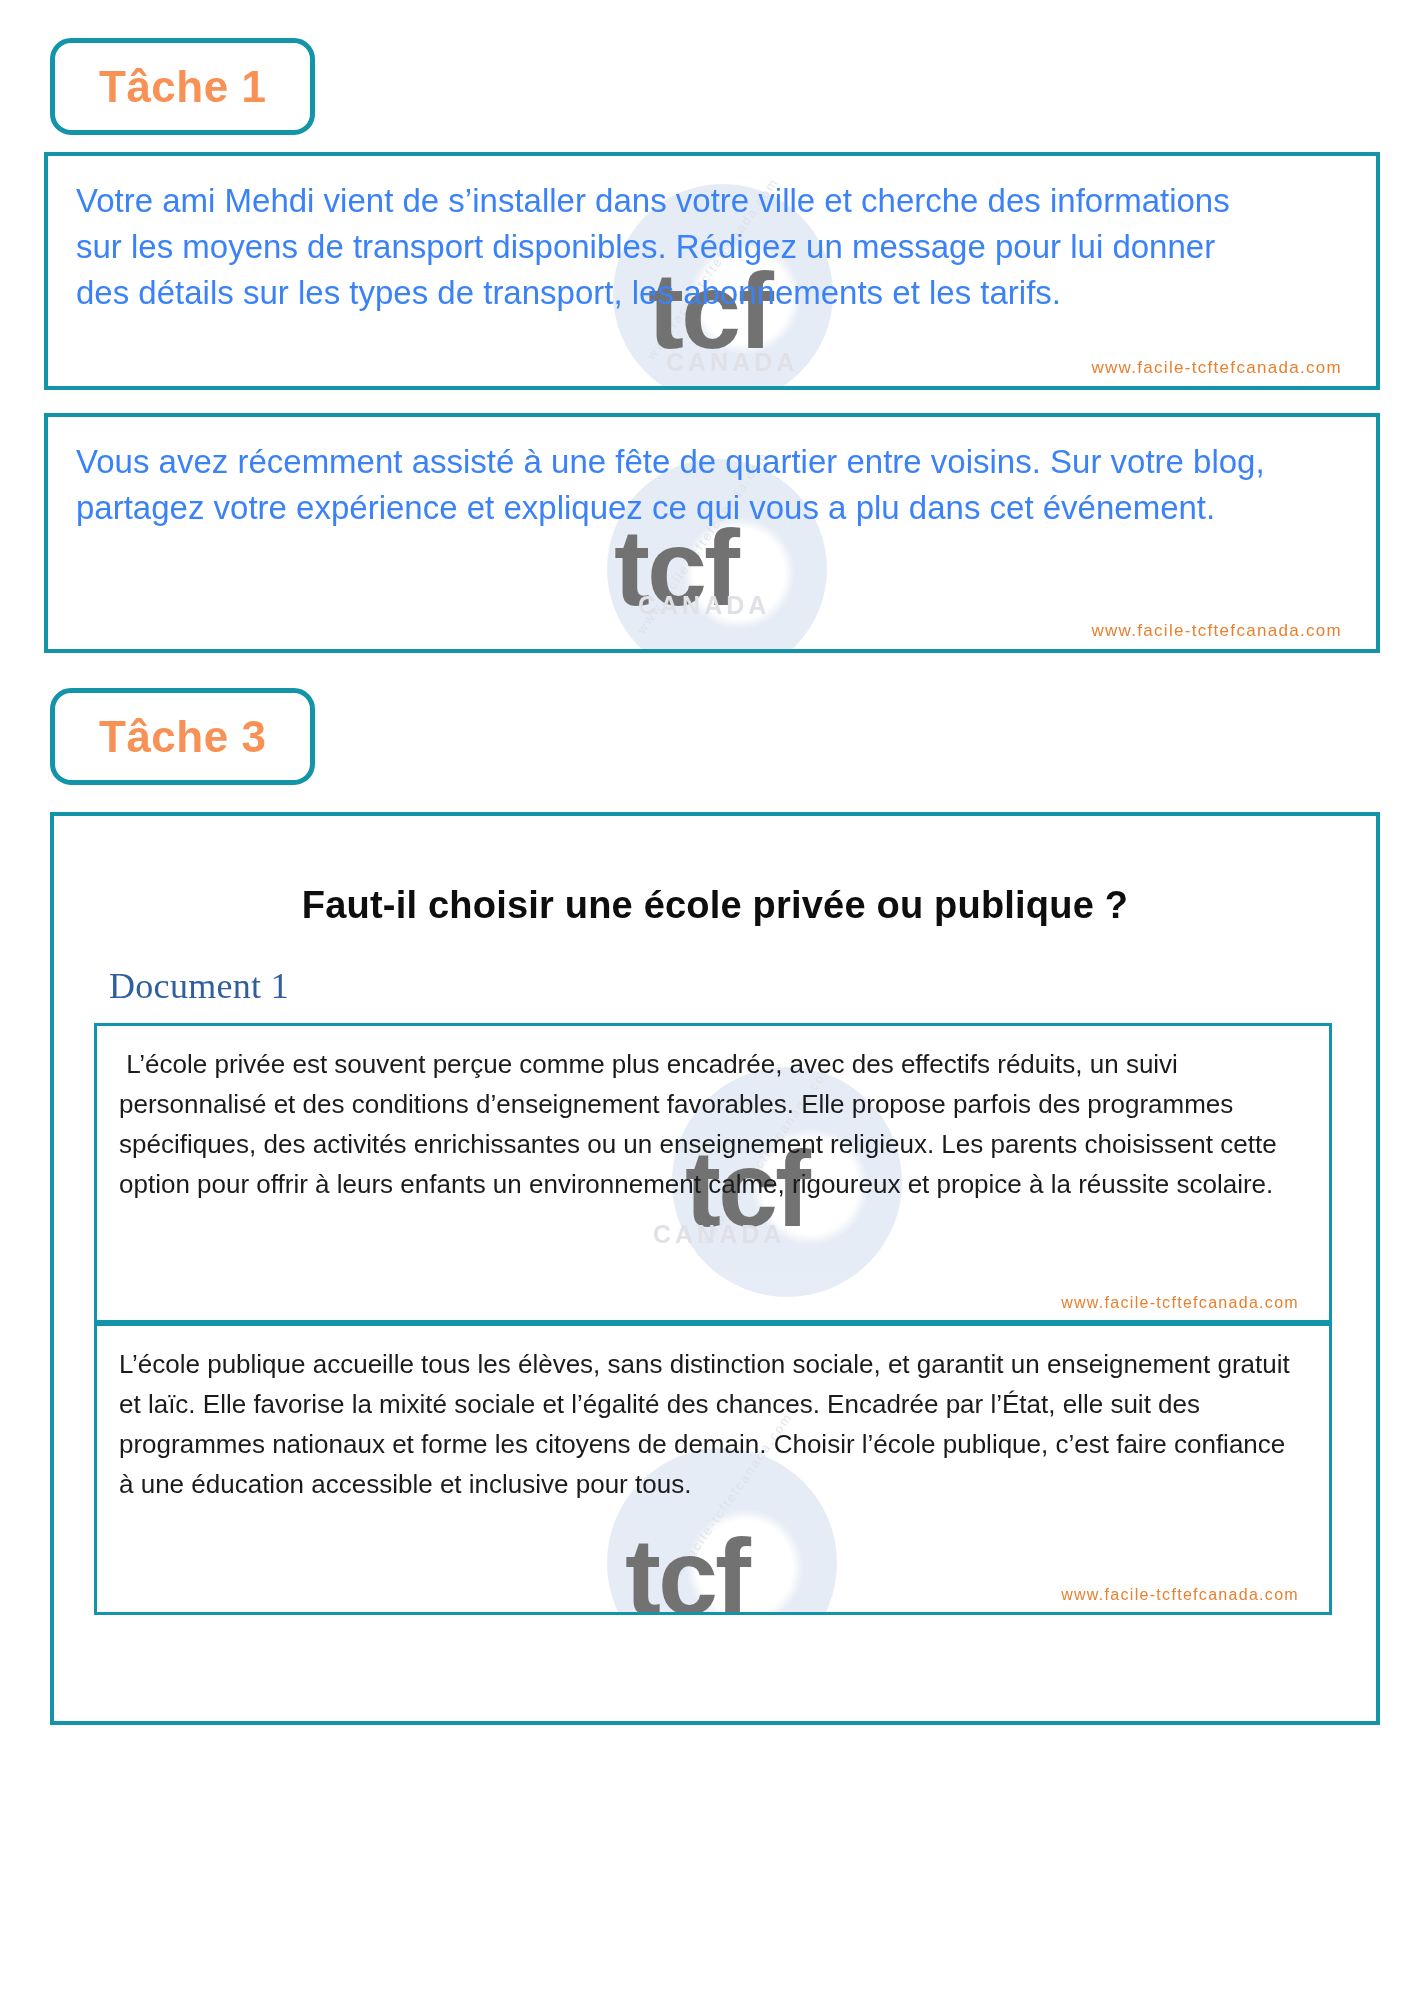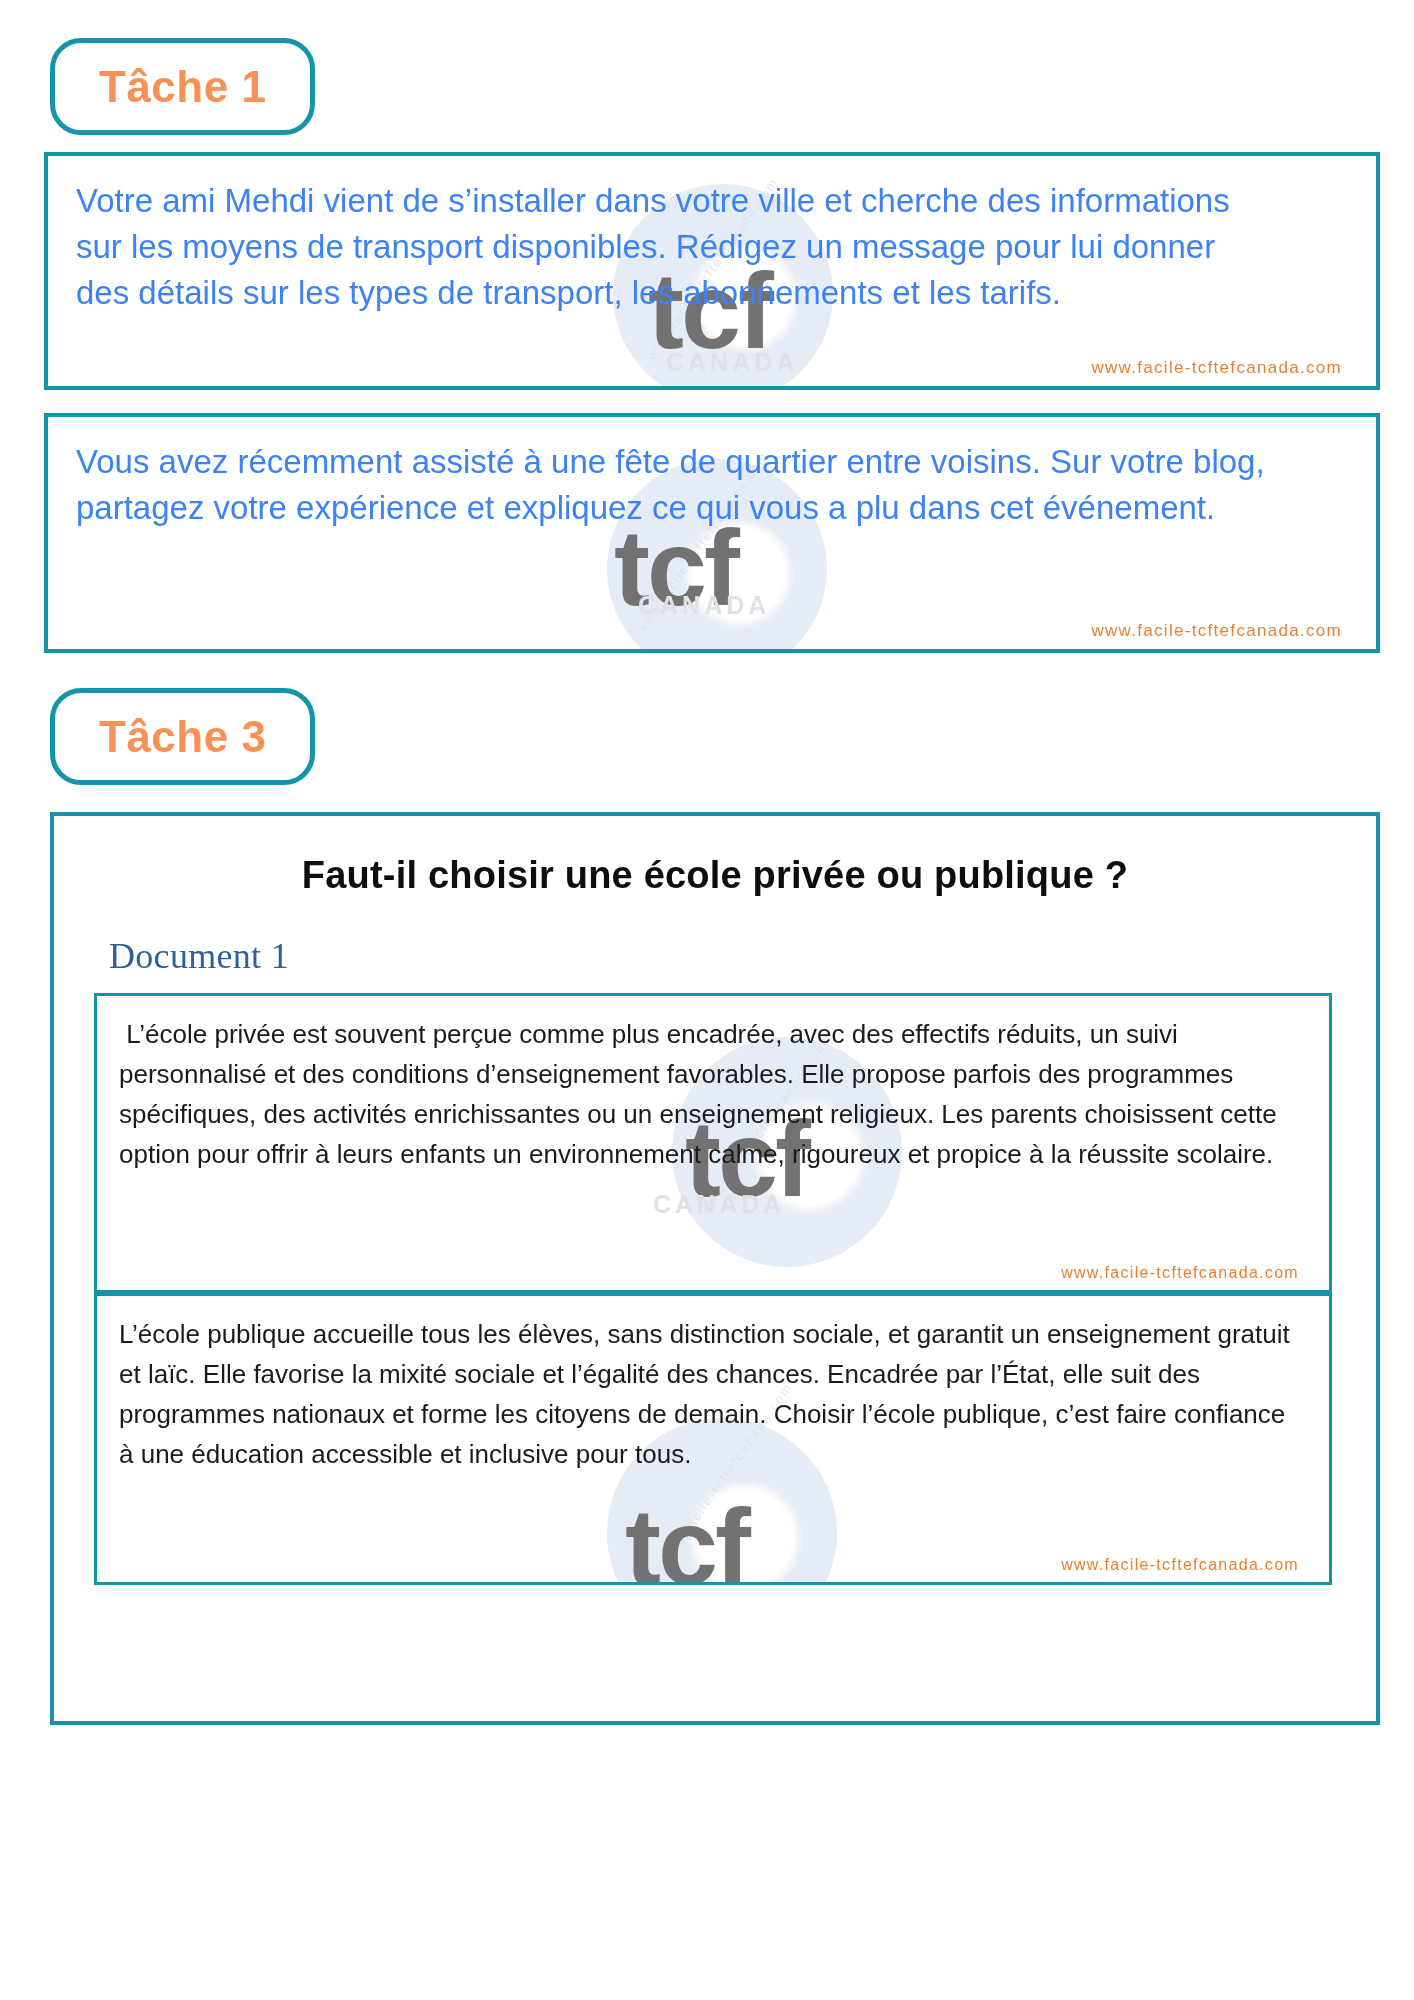--- a/index.html
+++ b/index.html
@@ -13,21 +13,21 @@
     overflow: hidden;
   }
 
   
   .badge {
     display: inline-flex;
     align-items: center;
     justify-content: center;
     height: 97px;
     border: 5px solid #1494A8;
-    border-radius: 31px;
+    border-radius: 21px;
     padding: 0 44px;
     background: #ffffff;
   }
   .badge span {
     font-size: 44px;
     font-weight: 800;
     color: #F89155;
     letter-spacing: 0.5px;
   }
   #badge1 { margin: 38px 0 0 50px; }
@@ -71,21 +71,21 @@
   
   .outer-box {
     margin: 27px 0 0 50px;
     width: 1330px;
     height: 913px;
     border: 4px solid #1494A8;
     background: #ffffff;
     padding-bottom: 46px;
   }
   .main-title {
-    margin-top: 38px;
+    margin-top: 68px;
     text-align: center;
     font-size: 38px;
     font-weight: 800;
     color: #0e0e0e;
     letter-spacing: 0.2px;
   }
   .doc-heading {
     margin: 38px 0 16px 55px;
     font-size: 36px;
     font-weight: 500;

